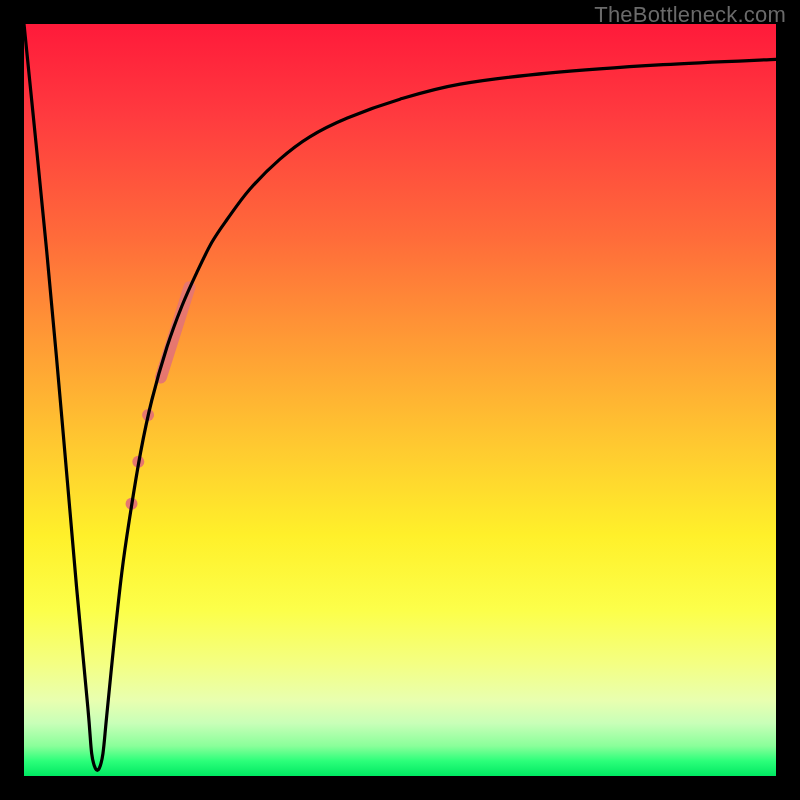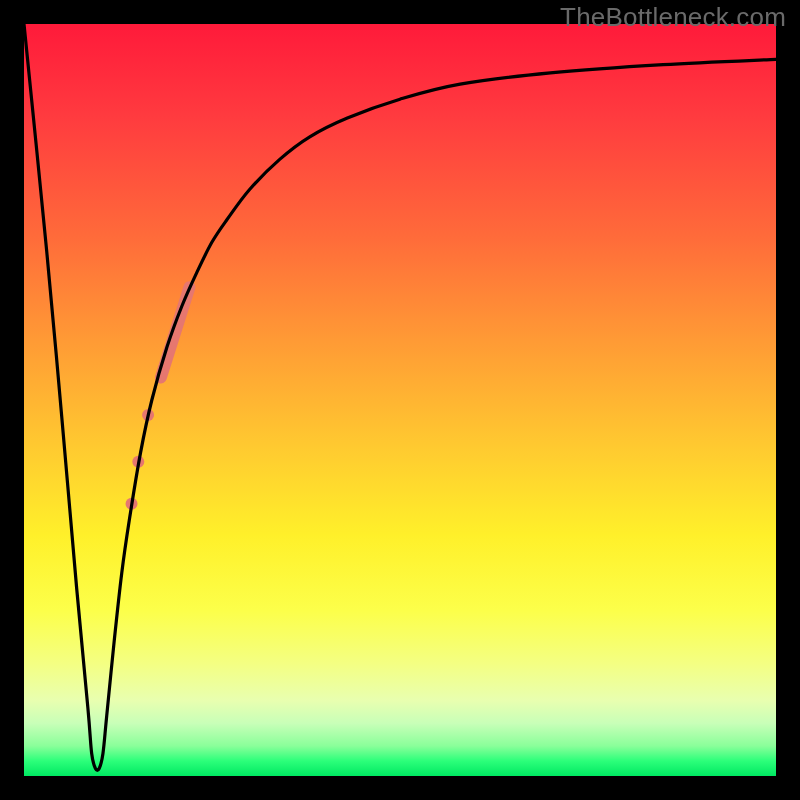--- a/index.html
+++ b/index.html
@@ -46,21 +46,21 @@
   }
   .curve {
     position: absolute;
     inset: 0;
   }
   .watermark {
     position: absolute;
     top: 2px;
     right: 14px;
     color: #6a6a6a;
-    font-size: 26px;
+    font-size: 22px;
     letter-spacing: 0.2px;
     font-weight: 400;
     user-select: none;
   }
 </style>
 </head>
 <body>
 
 <div class="frame">
   <div class="plot">

